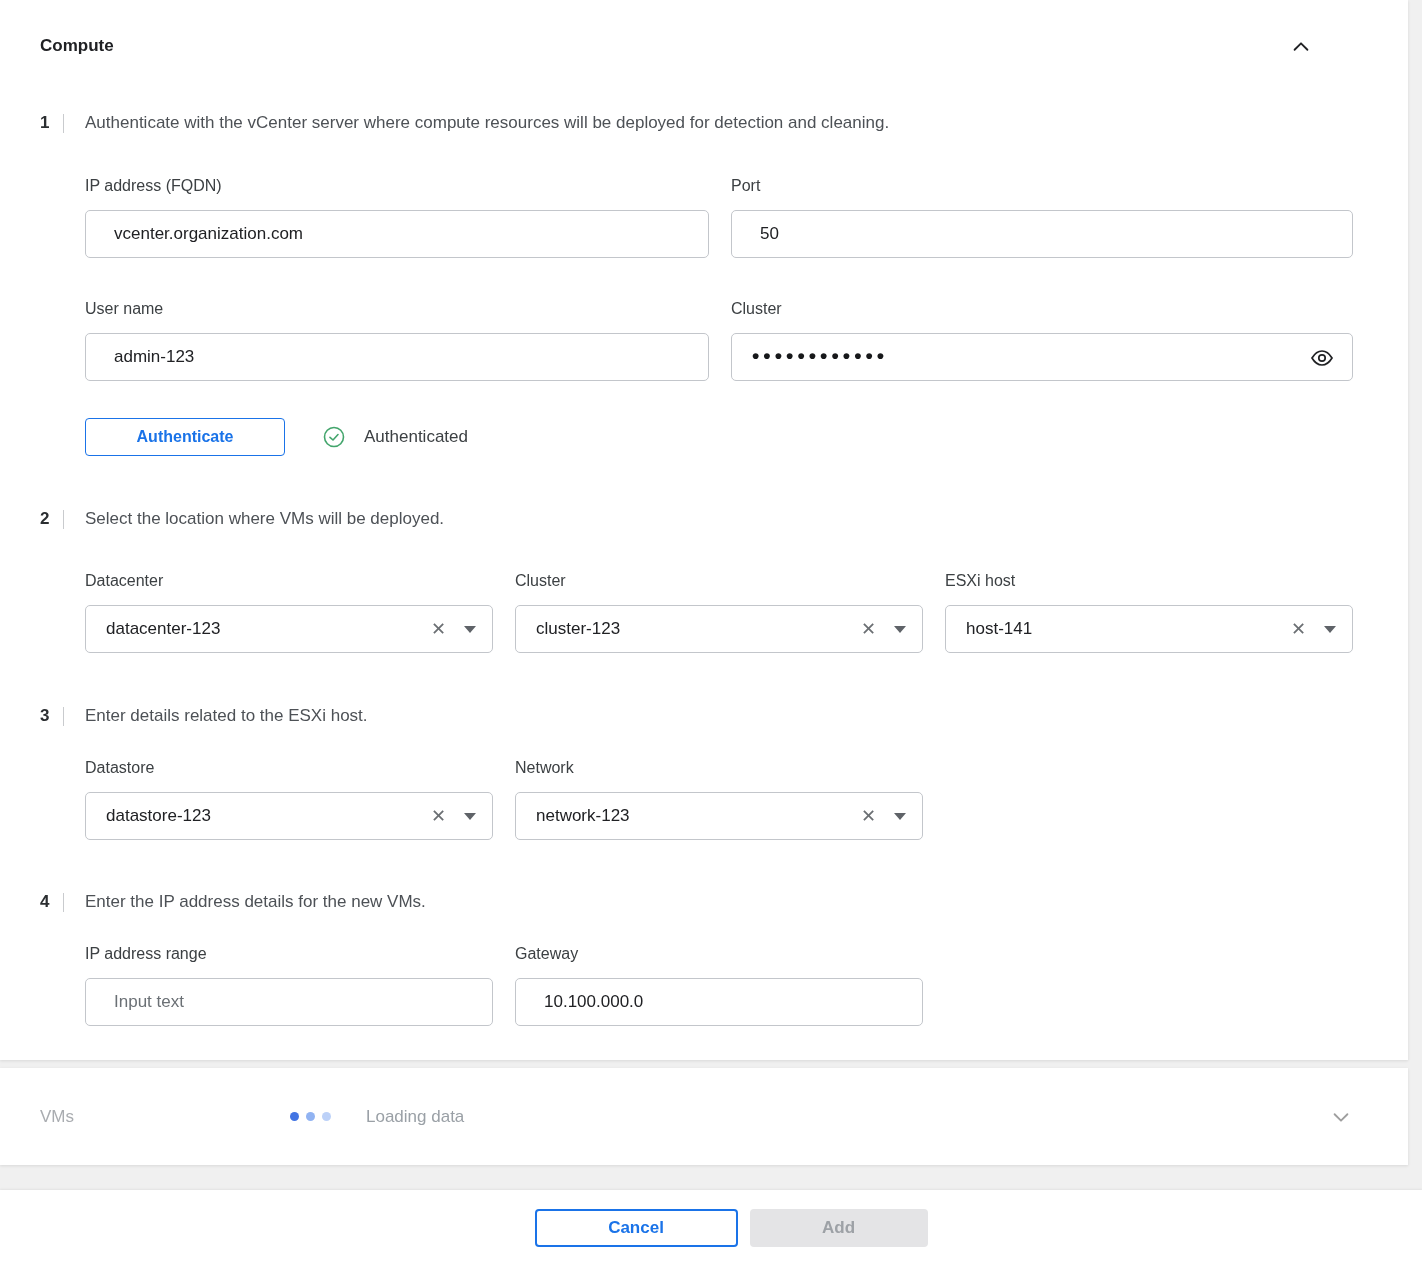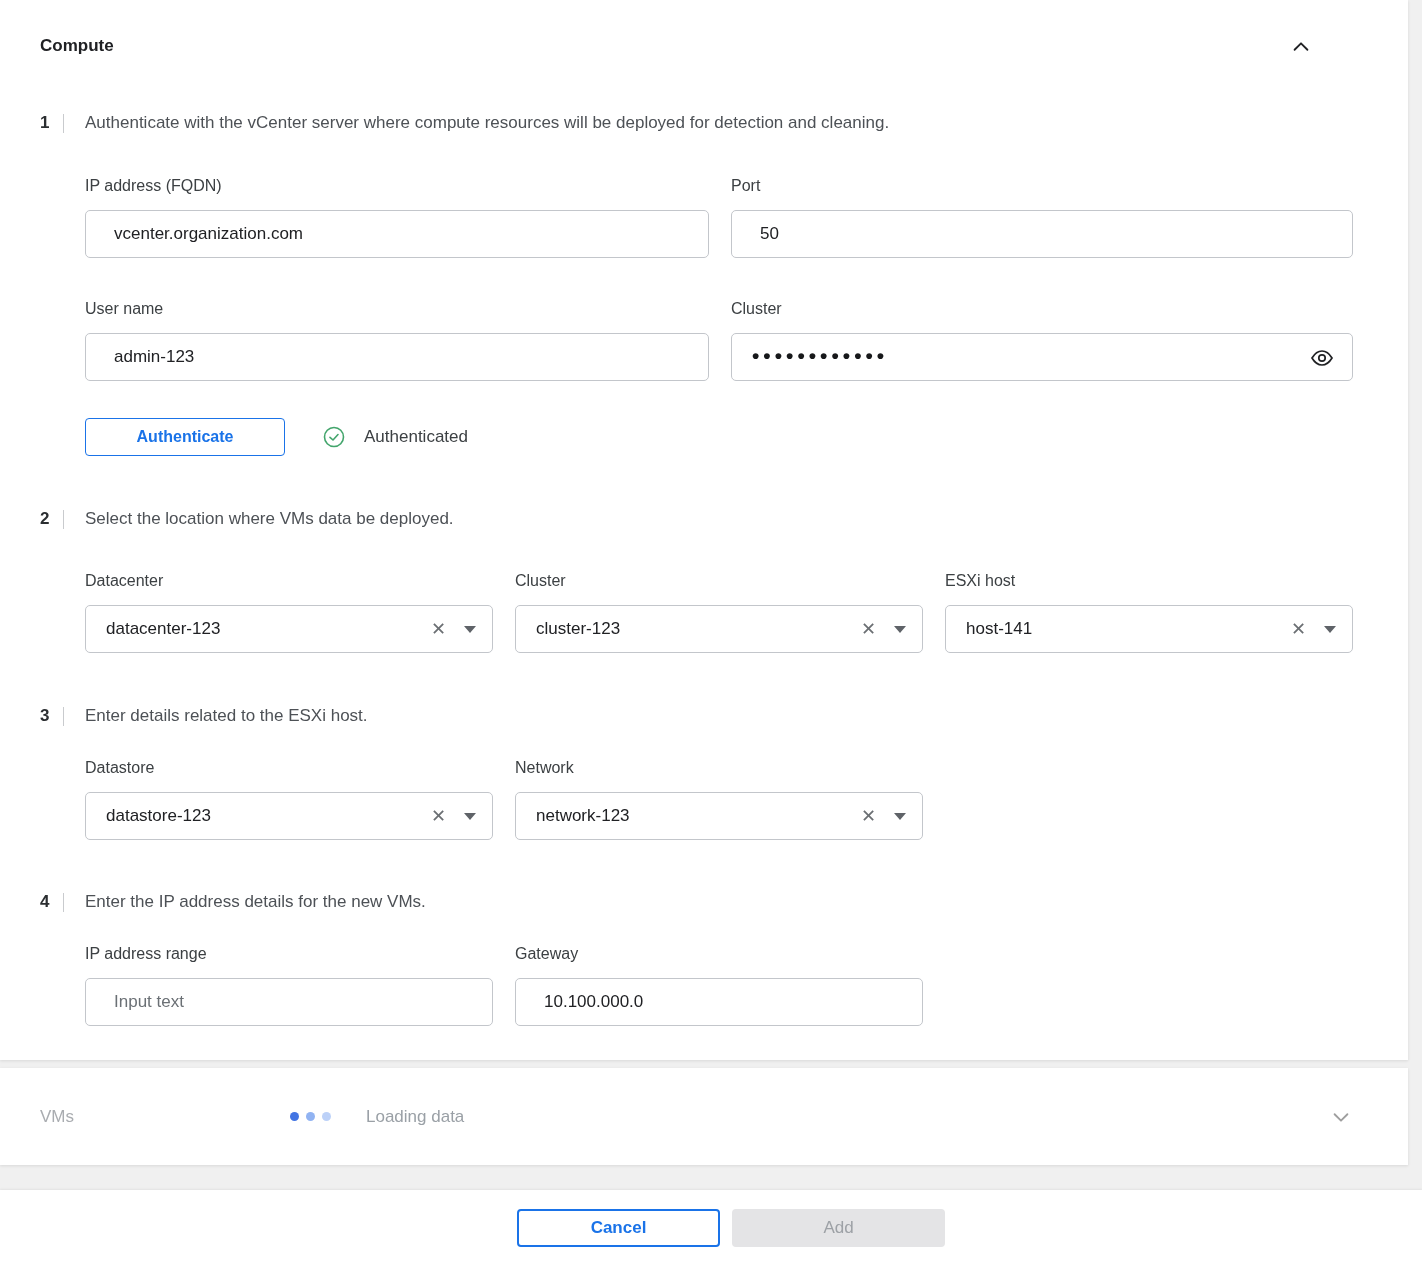--- a/index.html
+++ b/index.html
@@ -50,21 +50,21 @@
   .gap8{height:8px;}
   .vms-card{height:97px;display:flex;align-items:center;padding:0 56px 0 40px;}
   .vms-title{font-size:17px;color:#a9acb0;font-weight:500;width:250px;}
   .loading{display:flex;align-items:center;}
   .dot{width:9px;height:9px;border-radius:50%;margin-right:7px;}
   .loading-text{font-size:17px;color:var(--muted);margin-left:28px;}
   .vms-chev{margin-left:auto;}
   .gap25{height:25px;}
   .footer{background:#fff;width:1422px;height:76px;display:flex;align-items:center;justify-content:center;gap:12px;box-shadow:0 -1px 2px rgba(0,0,0,.06);}
   .cancel-btn{width:203px;height:38px;background:#fff;border:2px solid var(--accent-blue);color:var(--accent-blue);font-size:17px;font-weight:700;margin-left:40px;}
-  .add-btn{width:213px;height:38px;background:var(--disabled-bg);border:none;color:var(--disabled-text);font-size:17px;font-weight:400;cursor:default;}
+  .add-btn{width:178px;height:38px;background:var(--disabled-bg);border:none;color:var(--disabled-text);font-size:17px;font-weight:700;cursor:default;}
   .mt43{margin-top:43px;} .mt54{margin-top:54px;} .mt52{margin-top:52px;}
   .mt42{margin-top:42px;} .mt32{margin-top:32px;} .mt51{margin-top:51px;}
 </style>
 </head>
 <body>
 
 <div class="card main-card">
 
   <div class="header-row">
     <div class="panel-title">Compute</div>
@@ -111,21 +111,21 @@
           <circle cx="11" cy="11" r="9.5" fill="none" stroke="#43a56c" stroke-width="1.6"></circle>
           <polyline points="7,11.3 10,14 15,8.5" fill="none" stroke="#43a56c" stroke-width="1.6" stroke-linecap="round" stroke-linejoin="round"></polyline>
         </svg>
       <span class="txt">Authenticated</span>
     </div>
   </div>
 
   <div class="step mt52">
     <span class="step-num">2</span>
     <span class="step-bar"></span>
-    <span class="step-text">Select the location where VMs data be deployed.</span>
+    <span class="step-text">Select the location where VMs will be deployed.</span>
   </div>
 
   <div class="grid3 indent mt42">
     <div>
       <label class="field-label">Datacenter</label>
       <div class="control select">
         <span class="val">datacenter-123</span>
         <span class="clear-x">✕</span>
         <span class="caret"></span>
       </div>

